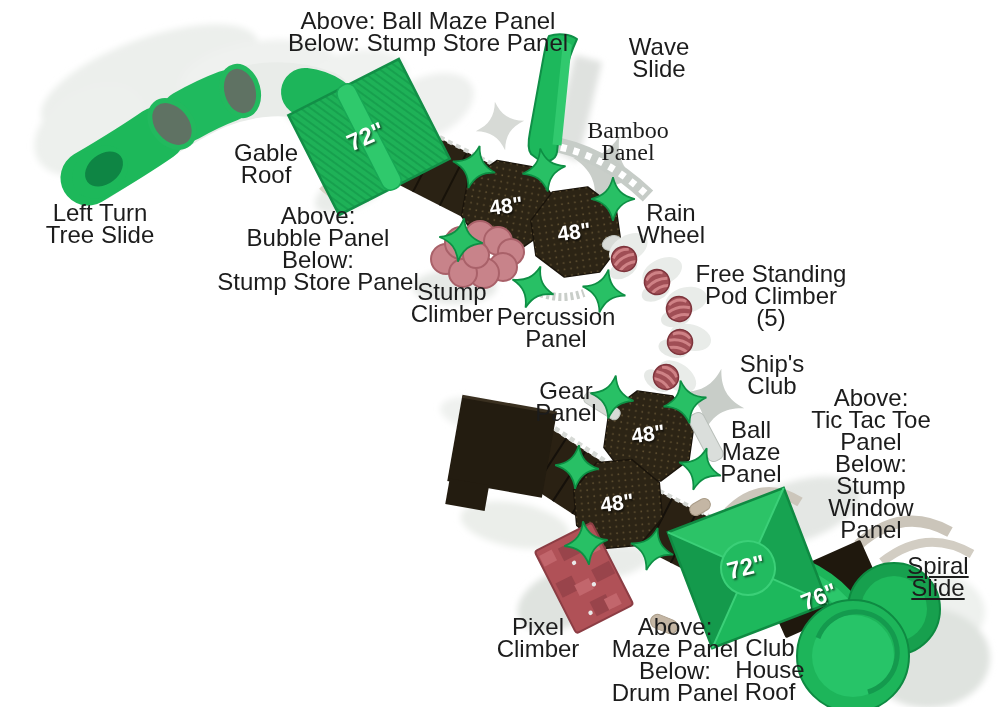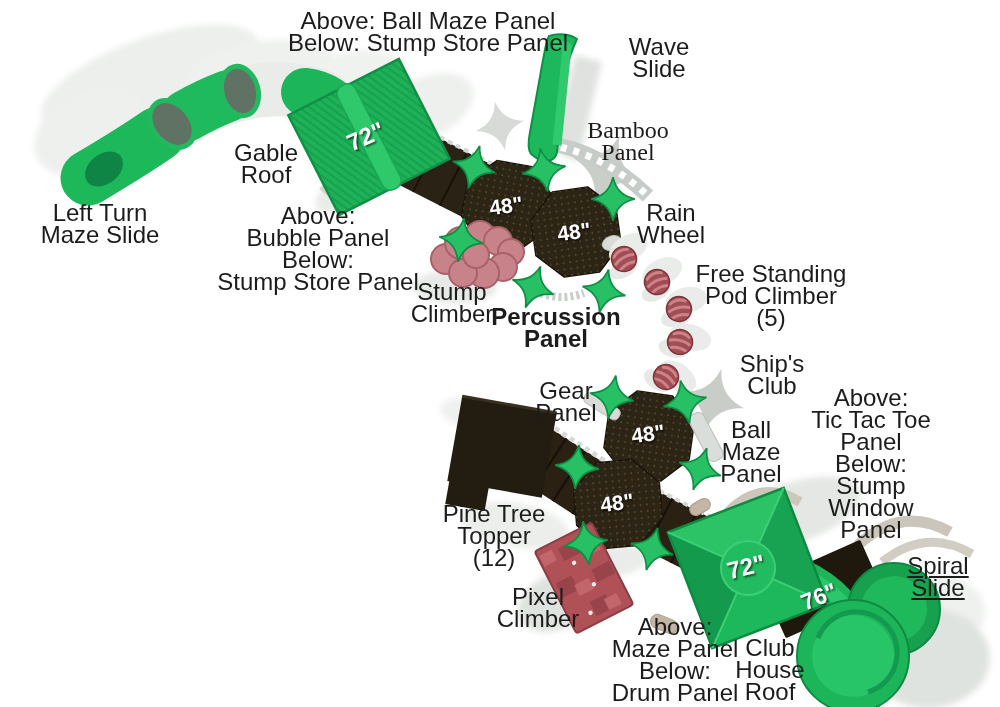--- a/index.html
+++ b/index.html
@@ -240,53 +240,50 @@
     </g>
   </svg>
 
   <div class="lbl" style="left:428px;top:32px;">Above: Ball Maze Panel
 Below: Stump Store Panel</div>
   <div class="lbl" style="left:612px;top:58px;margin-left:47px;">Wave
 Slide</div>
   <div class="lbl" style="left:266px;top:164px;">Gable
 Roof</div>
   <div class="lbl" style="left:100px;top:224px;">Left Turn
-Maze Slide</div>
+Tree Slide</div>
   <div class="lbl" style="left:318px;top:249px;">Above:
 Bubble Panel
 Below:
 Stump Store Panel</div>
   <div class="lbl" style="left:628px;top:141px;font-family:Liberation Serif, serif;">Bamboo
 Panel</div>
   <div class="lbl" style="left:671px;top:224px;">Rain
 Wheel</div>
   <div class="lbl" style="left:452px;top:303px;">Stump
 Climber</div>
-  <div class="lbl" style="left:556px;top:328px;font-weight:bold;">Percussion
+  <div class="lbl" style="left:556px;top:328px;">Percussion
 Panel</div>
   <div class="lbl" style="left:771px;top:296px;">Free Standing
 Pod Climber
 (5)</div>
   <div class="lbl" style="left:772px;top:375px;">Ship's
 Club</div>
   <div class="lbl" style="left:566px;top:402px;">Gear
 Panel</div>
   <div class="lbl" style="left:751px;top:452px;">Ball
 Maze
 Panel</div>
   <div class="lbl" style="left:871px;top:464px;">Above:
 Tic Tac Toe
 Panel
 Below:
 Stump Window
 Panel</div>
-  <div class="lbl" style="left:494px;top:536px;">Pine Tree
-Topper
-(12)</div>
-  <div class="lbl" style="left:538px;top:608px;text-align:center;">Pixel
+  <div class="lbl" style="left:538px;top:638px;text-align:center;">Pixel
 Climber</div>
   <div class="lbl" style="left:675px;top:660px;">Above:
 Maze Panel
 Below:
 Drum Panel</div>
   <div class="lbl" style="left:770px;top:670px;">Club
 House
 Roof</div>
   <div class="lbl" style="left:938px;top:577px;text-decoration:underline;">Spiral
 Slide</div>

